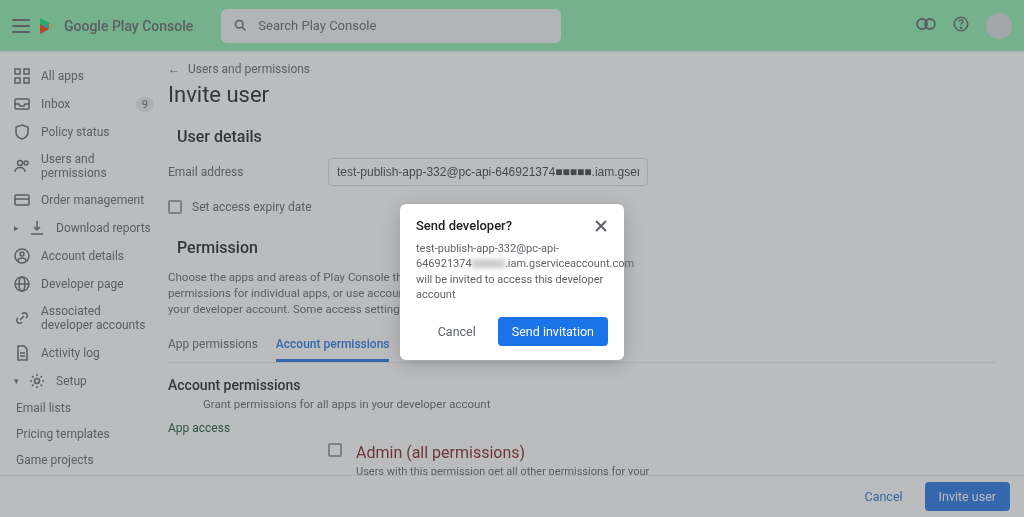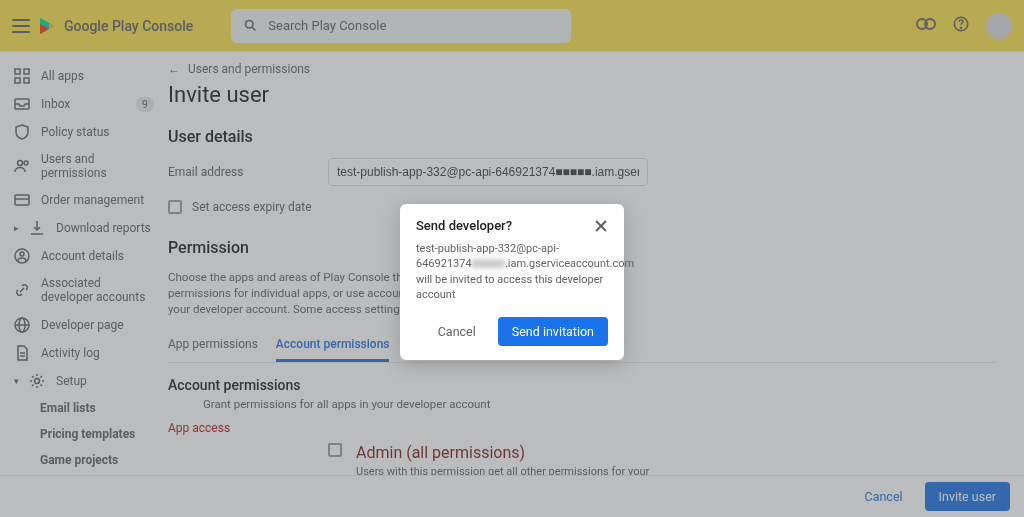--- a/index.html
+++ b/index.html
@@ -1,55 +1,55 @@
 <!DOCTYPE html>
 <html><head>
 <meta charset="utf-8">
 <style>
 * { box-sizing: border-box; margin: 0; padding: 0; }
 body { font-family: Roboto, 'Helvetica Neue', Arial, sans-serif; font-size: 13px; color: #3c4043; background: #fff; width: 1024px; height: 517px; overflow: hidden; position: relative; }
 .shell { display: flex; flex-direction: column; height: 100%; }
-.topbar { height: 52px; border-bottom: 1px solid #e8eaed; display: flex; align-items: center; padding: 0 12px; gap: 16px; background: #fde047; }
+.topbar { height: 52px; border-bottom: 1px solid #e8eaed; display: flex; align-items: center; padding: 0 12px; gap: 6px; background: #86efac; }
 .logo-sect { display: flex; align-items: center; gap: 10px; }
 .hamb-ic { width: 18px; height: 14px; display: flex; flex-direction: column; justify-content: space-between; }
 .hamb-ic span { display: block; height: 2px; background: #5f6368; border-radius: 1px; }
 .play-tri { position: relative; width: 14px; height: 16px; }
 .play-tri svg { display: block; }
 .prod-name { font-size: 14px; color: #5f6368; font-weight: 500; }
 .searchbar { margin-left: 22px; width: 340px; height: 34px; background: #f1f3f4; border-radius: 6px; display: flex; align-items: center; padding: 0 12px; gap: 10px; color: #5f6368; }
 .search-ic svg { display: block; }
 .search-ph { font-size: 13px; color: #5f6368; }
 .grow { flex: 1; }
 .topicons { display: flex; align-items: center; gap: 16px; color: #5f6368; }
 .avatar { width: 26px; height: 26px; border-radius: 50%; background: #dadce0; }
 .body { flex: 1; display: flex; min-height: 0; }
 .sidenav { width: 168px; padding: 10px 0; overflow-y: auto; }
 .nav-item { display: flex; align-items: center; padding: 6px 14px; gap: 11px; color: #5f6368; font-size: 12px; cursor: pointer; }
-.nav-item.sub { padding-left: 40px; font-weight: bold; }
+.nav-item.sub { padding-left: 16px; }
 .nav-badge { margin-left: auto; font-size: 11px; background: #e8eaed; border-radius: 8px; padding: 1px 6px; }
 .nav-ic { width: 16px; height: 16px; flex-shrink: 0; color: #5f6368; }
 .nav-ic svg { display: block; width: 16px; height: 16px; }
 .expander { width: 8px; color: #5f6368; font-size: 9px; }
 .content { flex: 1; padding: 10px 28px 60px 0; overflow-y: auto; color: #3c4043; }
 .back-row { display: flex; align-items: center; gap: 8px; color: #5f6368; font-size: 12px; margin-bottom: 6px; }
 .page-title { font-size: 22px; font-weight: 400; margin-bottom: 20px; color: #202124; }
-.section-title { font-size: 16px; font-weight: 500; color: #202124; margin: 12px 0 12px 0; }
+.section-title { font-size: 16px; font-weight: 500; color: #202124; margin: 12px 0 12px 9px; }
 .field-row { display: flex; align-items: center; margin-bottom: 14px; }
 .field-label { width: 160px; font-size: 12px; color: #5f6368; }
 .field-input { flex: 0 0 320px; height: 28px; border: 1px solid #dadce0; border-radius: 4px; padding: 0 8px; font-size: 12px; color: #3c4043; background: #fff; }
 .chk-row { display: flex; align-items: center; gap: 10px; font-size: 12px; color: #5f6368; }
 .chk { width: 14px; height: 14px; border: 2px solid #9aa0a6; border-radius: 2px; flex-shrink: 0; }
 .info-ic { width: 13px; height: 13px; border: 1.5px solid #5f6368; border-radius: 50%; display: inline-flex; align-items: center; justify-content: center; font-size: 9px; margin-left: 4px; }
 .sub-desc { font-size: 11.5px; color: #5f6368; margin-bottom: 12px; max-width: 480px; line-height: 1.4; }
 .tabs { display: flex; border-bottom: 1px solid #e8eaed; gap: 18px; margin-bottom: 14px; font-size: 12px; }
 .tab { padding: 8px 0; color: #5f6368; cursor: pointer; }
 .tab.active { color: #1a73e8; border-bottom: 3px solid #1a73e8; font-weight: 500; }
 .perm-section-title { font-size: 14px; font-weight: 500; margin: 8px 0 4px; color: #202124; }
 .perm-desc { font-size: 11.5px; color: #5f6368; margin-bottom: 10px; margin-left: 35px; }
-.perm-row-label { font-size: 12px; color: #b91c1c; margin: 6px 0 8px; }
+.perm-row-label { font-size: 12px; color: #14532d; margin: 6px 0 8px; }
 .perm-item { display: flex; gap: 14px; margin-bottom: 12px; }
 .perm-text-title { font-size: 16px; color: #7f1d1d; margin-bottom: 2px; }
 .perm-text-desc { font-size: 11px; color: #5f6368; line-height: 1.4; max-width: 320px; }
 .footer { position: absolute; bottom: 0; left: 0; right: 0; height: 42px; background: #fff; border-top: 1px solid #e8eaed; display: flex; align-items: center; justify-content: flex-end; padding: 0 14px; gap: 10px; }
 .btn-txt { color: #1a73e8; font-size: 12.5px; padding: 6px 12px; cursor: pointer; }
 .btn-pri { background: #1a73e8; color: #fff; font-size: 12.5px; padding: 7px 14px; border-radius: 4px; cursor: pointer; }
 .overlay { position: absolute; inset: 0; background: rgba(60,64,67,0.35); display: flex; align-items: flex-start; justify-content: center; }
 .modal { margin-top: 204px; width: 224px; background: #fff; border-radius: 6px; box-shadow: 0 4px 20px rgba(0,0,0,0.2); padding: 14px 16px 14px 16px; }
 .modal-hd { display: flex; justify-content: space-between; align-items: center; margin-bottom: 8px; }
 .modal-title { font-size: 13px; font-weight: 500; color: #202124; }
@@ -173,34 +173,34 @@
               <circle cx="8" cy="8" r="7"></circle>
               <circle cx="8" cy="6" r="2"></circle>
               <path d="M4 13c0-2 2-3 4-3s4 1 4 3"></path>
             </svg>
           </span>
           <span>Account details</span>
         </div>
       <div class="nav-item">
           <span class="nav-ic">
             <svg viewBox="0 0 16 16" fill="none" stroke="#5f6368" stroke-width="1.5">
-              <path d="M6 10l4-4M4 8l-1 1a3 3 0 004 4l1-1M12 8l1-1a3 3 0 00-4-4l-1 1"></path>
-            </svg>
-          </span>
-          <span style="line-height:1.2">Associated developer accounts</span>
-        </div>
-      <div class="nav-item">
-          <span class="nav-ic">
-            <svg viewBox="0 0 16 16" fill="none" stroke="#5f6368" stroke-width="1.5">
               <circle cx="8" cy="8" r="7"></circle>
               <ellipse cx="8" cy="8" rx="3" ry="7"></ellipse>
               <line x1="1" y1="8" x2="15" y2="8"></line>
             </svg>
           </span>
           <span>Developer page</span>
+        </div>
+      <div class="nav-item">
+          <span class="nav-ic">
+            <svg viewBox="0 0 16 16" fill="none" stroke="#5f6368" stroke-width="1.5">
+              <path d="M6 10l4-4M4 8l-1 1a3 3 0 004 4l1-1M12 8l1-1a3 3 0 00-4-4l-1 1"></path>
+            </svg>
+          </span>
+          <span style="line-height:1.2">Associated developer accounts</span>
         </div>
       <div class="nav-item">
           <span class="nav-ic">
             <svg viewBox="0 0 16 16" fill="none" stroke="#5f6368" stroke-width="1.5">
               <path d="M4 1h6l3 3v11H4z"></path>
               <line x1="6" y1="8" x2="11" y2="8"></line>
               <line x1="6" y1="11" x2="11" y2="11"></line>
             </svg>
           </span>
           <span>Activity log</span>

